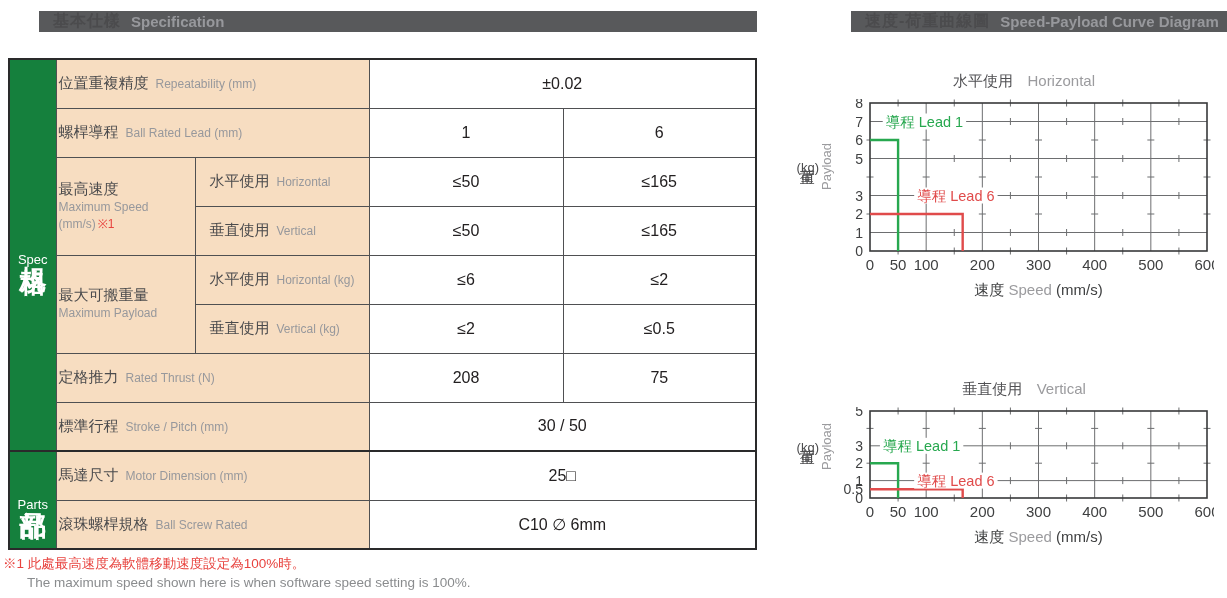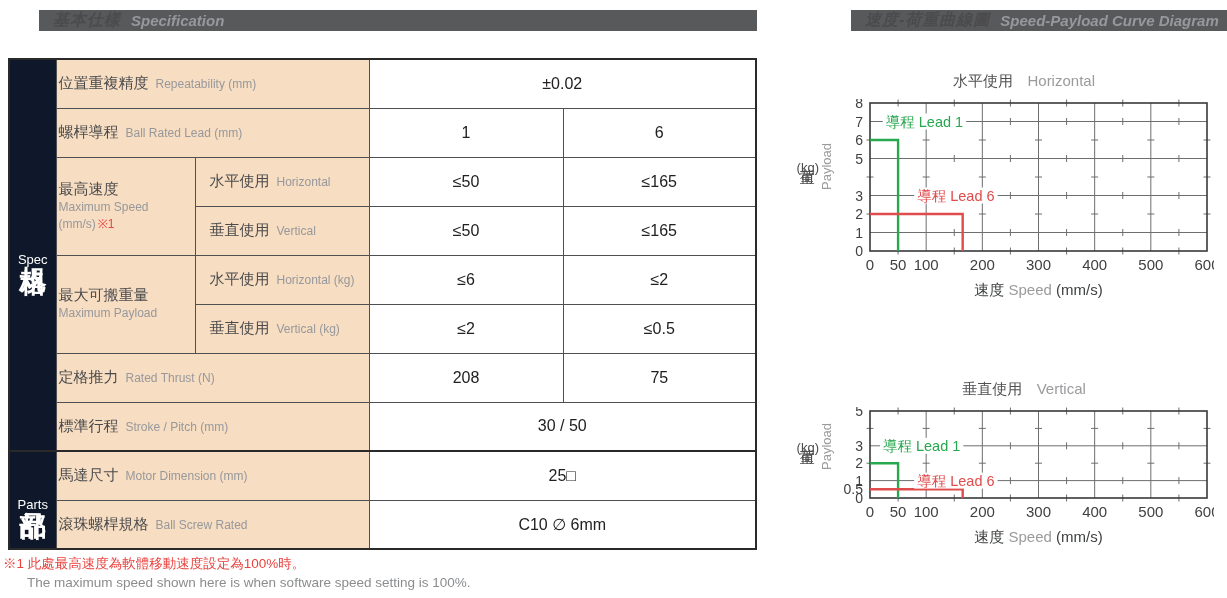--- a/index.html
+++ b/index.html
@@ -1,36 +1,36 @@
 <!DOCTYPE html>
 <html><head>
 <meta charset="utf-8">
 <style>
   * { margin:0; padding:0; box-sizing:border-box; }
   html,body { background:#ffffff; }
   body { font-family:"Liberation Sans", sans-serif; }
   #page { position:relative; width:1227px; height:598px; background:#fff; overflow:hidden; }
 
   
-  .sec-header { position:absolute; top:8px; display:flex; align-items:center; height:24px;font-style:italic; }
+  .sec-header { position:absolute; top:8px; display:flex; align-items:flex-end; height:24px; }
   .sec-header .sq { width:28px; background:#e0801c; margin-right:3px; }
   .sec-header .bar { background:#58595b; color:#fff; display:flex; align-items:center; padding-left:14px; }
   .sec-header .bar .zh { font-size:16px; font-weight:bold; letter-spacing:1px; }
   .sec-header .bar .en { font-size:15px; font-weight:bold; margin-left:10px; }
   #hdr-left { left:8px; }
   #hdr-left .bar { width:718px; }
   #hdr-right { left:788px;gap:32px; }
   #hdr-right .bar { width:404px; }
 
   
   #spec-table-wrap { position:absolute; left:8px; top:58px; }
   table.spec { border-collapse:collapse; table-layout:fixed; width:747px; }
   table.spec td { border:1px solid #4f5052; height:49px; vertical-align:middle; }
   table.spec { border:2px solid #2a2a2b; }
-  td.band { background:#0f172a; text-align:center; }
+  td.band { background:#15803d; text-align:center; }
   td.band .band-inner { display:flex; flex-direction:column; align-items:center; justify-content:center; }
   .band-zh { writing-mode:vertical-rl; color:#fff; font-weight:bold; font-size:27px; letter-spacing:3px; line-height:1.05; }
   .band-en { color:#fff; font-size:13px; margin-top:2px; }
   td.lbl { background:#f7ddc1; padding-left:2px; }
   td.sublbl { background:#f7ddc1; padding-left:14px; }
   .zh { color:#4b4b4d; font-size:15px; }
   .en { color:#97989c; font-size:12px; }
   .lbl-line .en { margin-left:7px; }
   .multi .zh { display:block; }
   .multi .en { display:block; line-height:1.35; }

